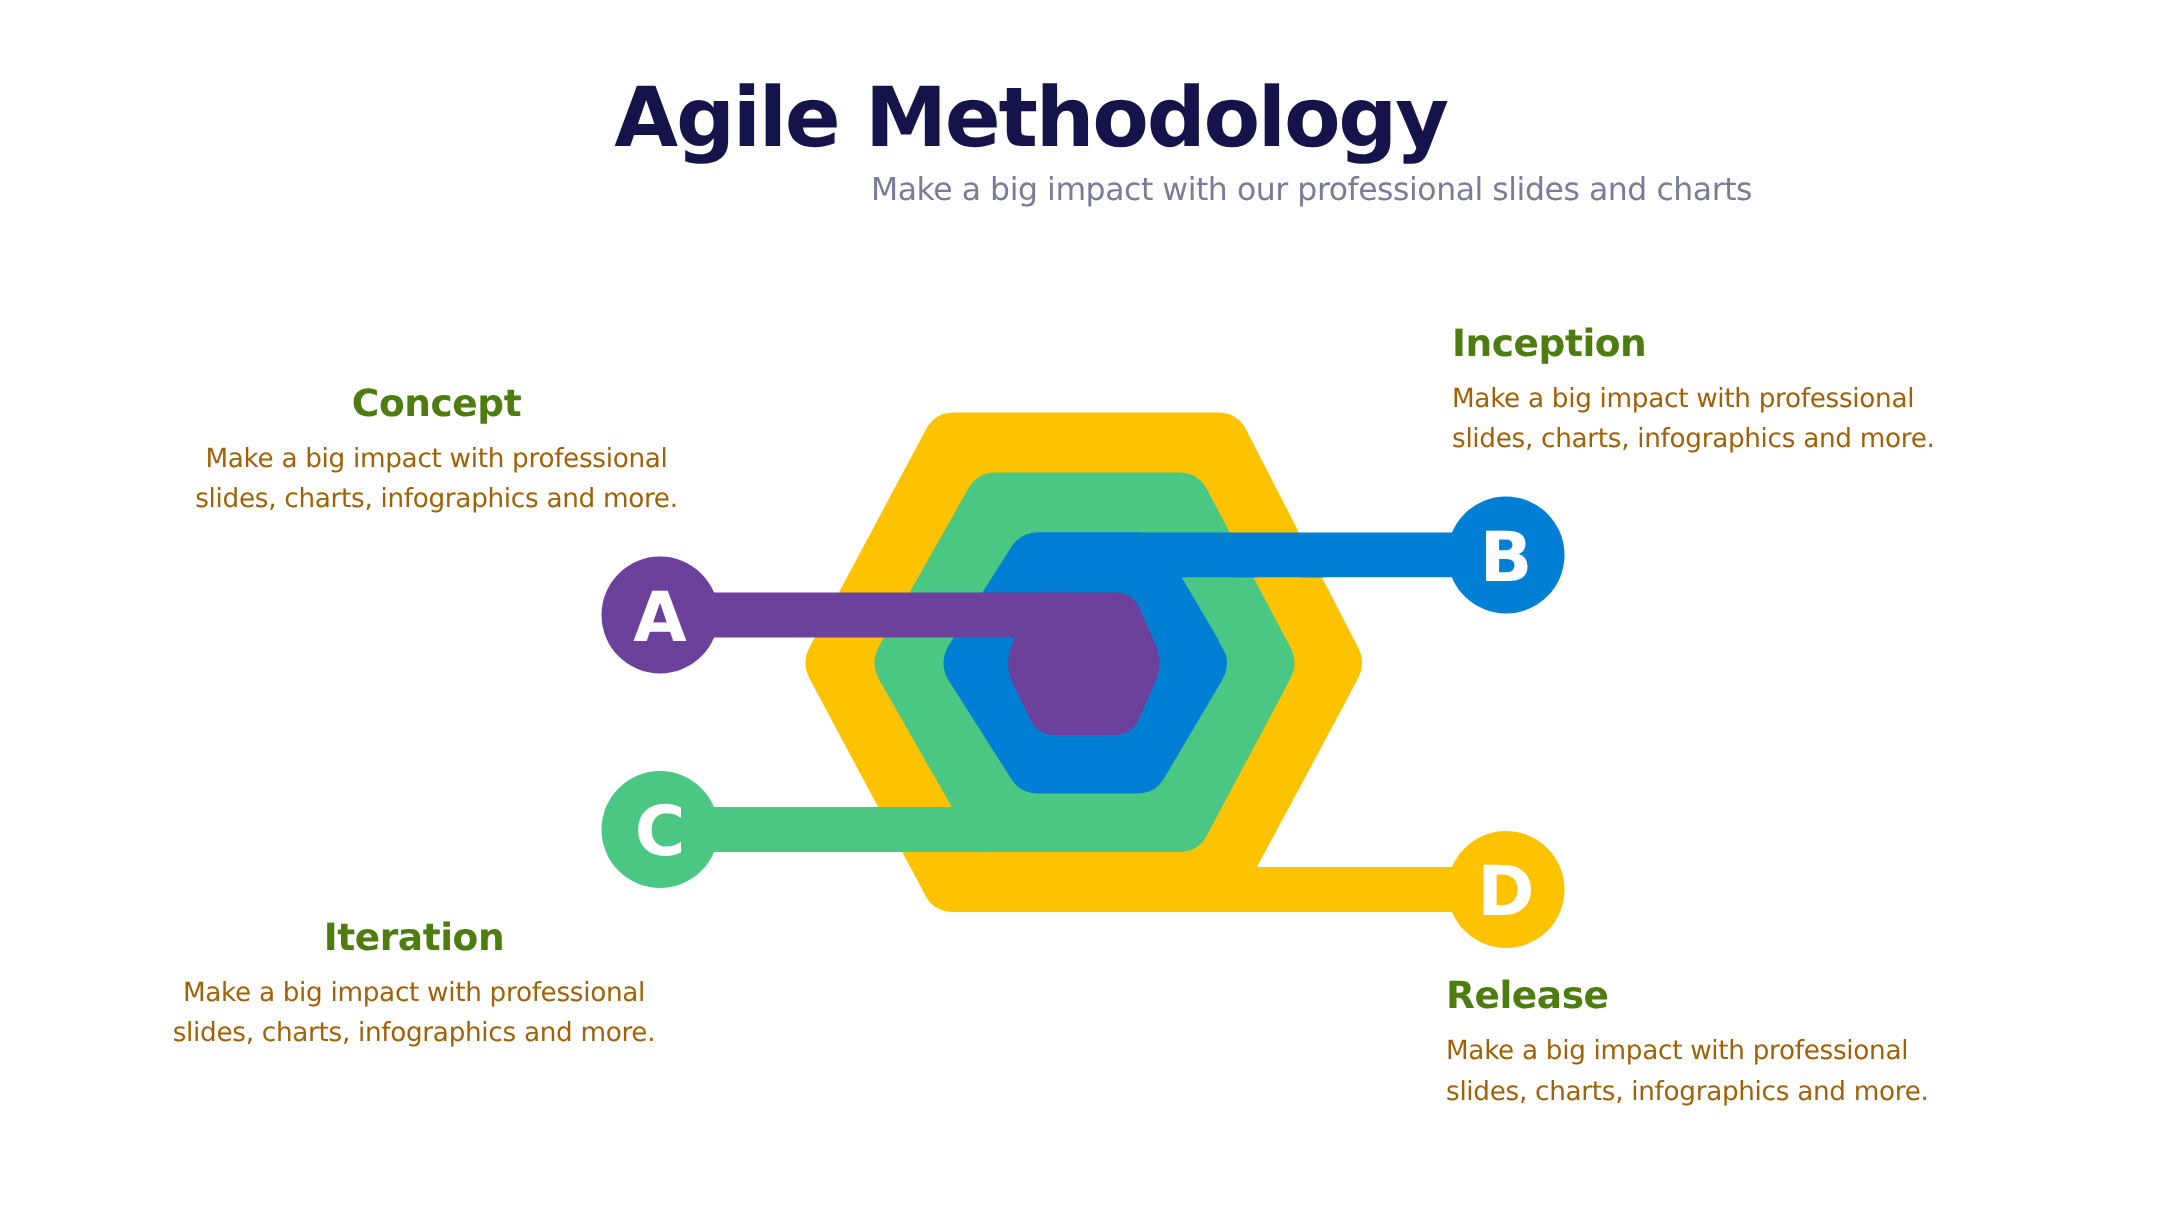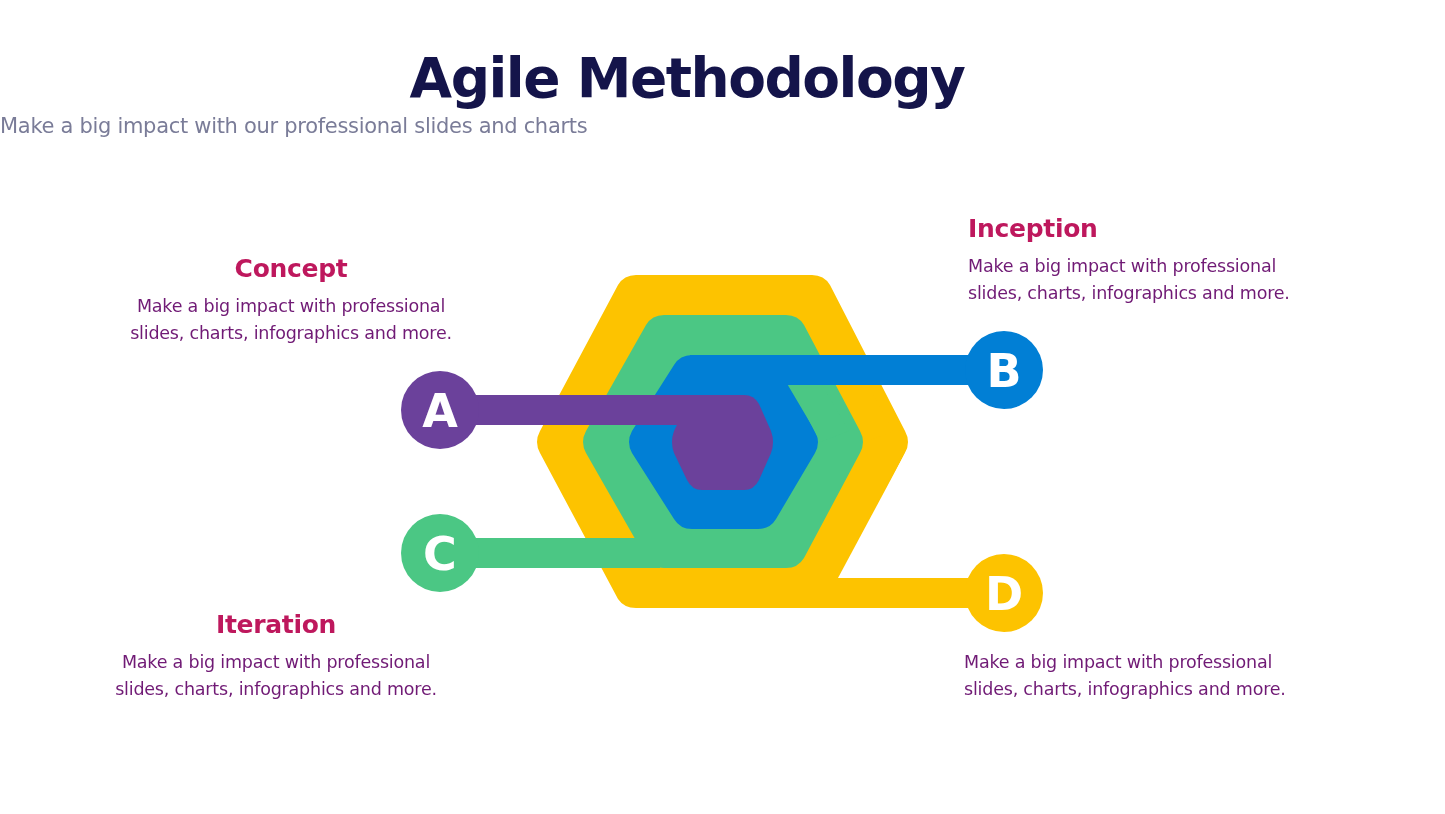--- a/index.html
+++ b/index.html
@@ -1,22 +1,22 @@
 <!DOCTYPE html>
 <html><head>
 <meta charset="utf-8">
 <style>
   html, body { margin: 0; padding: 0; background: #ffffff; }
   body { width: 1445px; height: 814px; position: relative; overflow: hidden; font-family: "DejaVu Sans", sans-serif; }
   .title { position: absolute; left: 0; width: 1374px; top: 46px; text-align: center; font-size: 55px; font-weight: bold; color: #14144a; letter-spacing: -1.5px; }
-  .subtitle { position: absolute; left: 0; width: 1168px; top: 114px; text-align: left; font-size: 21px; color: #7a7c98; letter-spacing: -0.3px; }
+  .subtitle { position: absolute; left: 0; width: 1168px; top: 114px; text-align: right; font-size: 21px; color: #7a7c98; letter-spacing: -0.3px; }
   .diagram { position: absolute; left: 0; top: 0; width: 1445px; height: 814px; }
   .block { position: absolute; width: 380px; }
-  .block .head { font-size: 25px; font-weight: bold; color: #be185d; margin-bottom: 10px; letter-spacing: -0.3px; }
-  .block .desc { font-size: 17.5px; color: #701a75; line-height: 27px; letter-spacing: -0.2px; }
+  .block .head { font-size: 25px; font-weight: bold; color: #4d7c0f; margin-bottom: 10px; letter-spacing: -0.3px; }
+  .block .desc { font-size: 17.5px; color: #a16207; line-height: 27px; letter-spacing: -0.2px; }
   .block.right-align { text-align: center; }
   .circle-label { font-family: "DejaVu Sans", sans-serif; font-weight: bold; font-size: 46px; fill: #ffffff; }
 </style>
 </head>
 <body>
 
 <div class="title">Agile Methodology</div>
 <div class="subtitle">Make a big impact with our professional slides and charts</div>
 
 <svg class="diagram" width="1445" height="814" viewBox="0 0 1445 814" xmlns="http://www.w3.org/2000/svg">
@@ -79,17 +79,18 @@
 
 <div class="block right-align" style="left:86px; top:610px;">
   <div class="head">Iteration</div>
   <div class="desc">
     <div>Make a big impact with professional</div>
     <div>slides, charts, infographics and more.</div>
   </div>
 </div>
 
 <div class="block" style="left:964px; top:649px;">
+  <div class="head">Release</div>
   <div class="desc">
     <div>Make a big impact with professional</div>
     <div>slides, charts, infographics and more.</div>
   </div>
 </div>
 
 </body></html>

